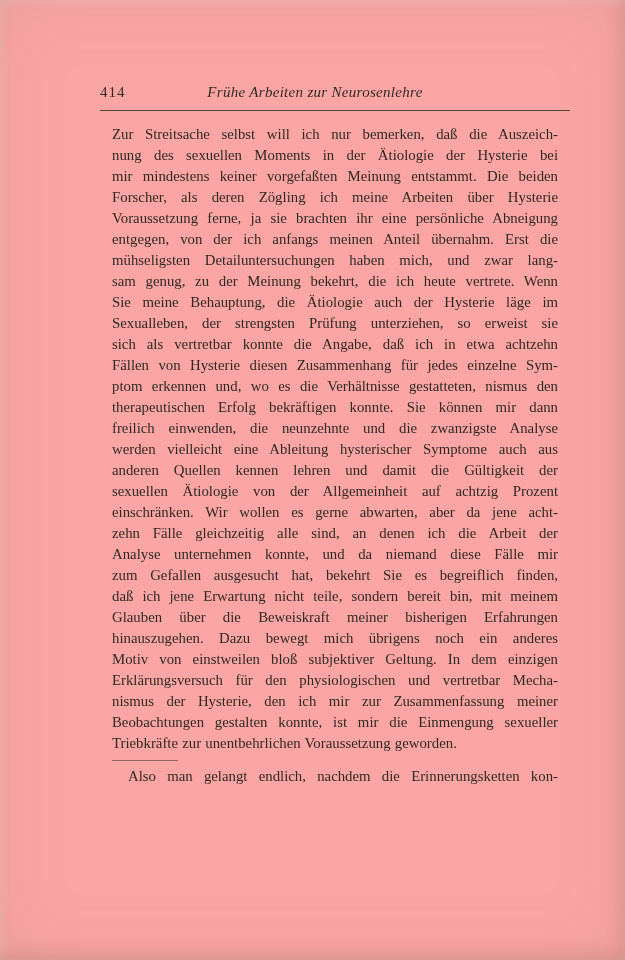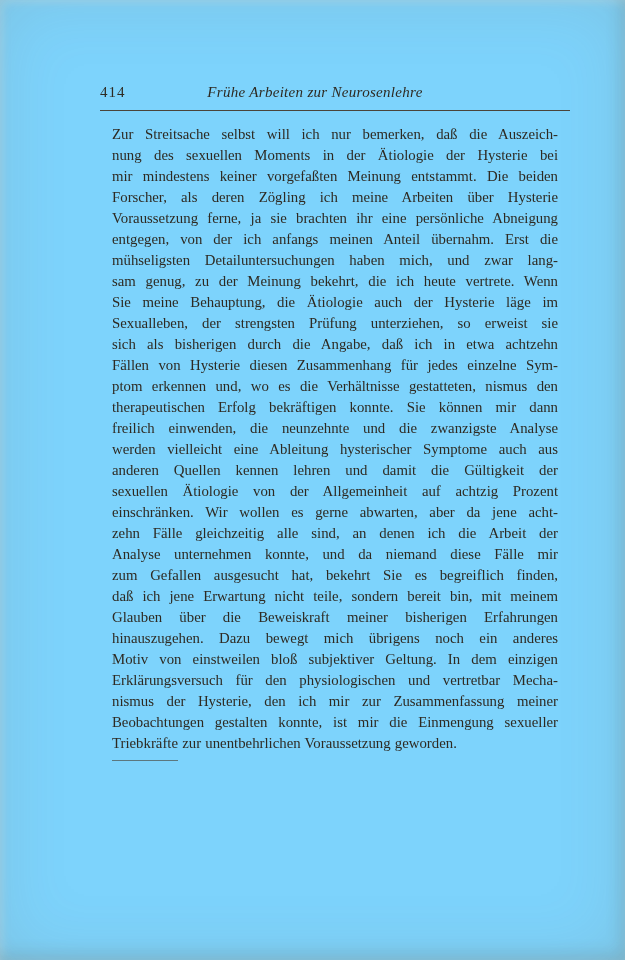--- a/index.html
+++ b/index.html
@@ -5,21 +5,21 @@
   html, body {
     margin: 0;
     padding: 0;
     background: #cfc9ba;
   }
   .page {
     position: relative;
     width: 625px;
     height: 960px;
     margin: 0 auto;
-    background: #7dd3fc;
+    background: #fca5a5;
     box-shadow:
       inset 0 0 70px rgba(120, 100, 70, 0.14),
       inset -4px -6px 16px rgba(100, 85, 60, 0.18),
       inset 3px 3px 10px rgba(255, 255, 255, 0.25);
     overflow: hidden;
     font-family: "Liberation Serif", serif;
     color: #2e2a22;
   }
   .content {
     position: absolute;
@@ -89,21 +89,21 @@
           <div class="line">Zur Streitsache selbst will ich nur bemerken, daß die Auszeich-</div>
           <div class="line">nung des sexuellen Moments in der Ätiologie der Hysterie bei</div>
           <div class="line">mir mindestens keiner vorgefaßten Meinung entstammt. Die beiden</div>
           <div class="line">Forscher, als deren Zögling ich meine Arbeiten über Hysterie</div>
           <div class="line">Voraussetzung ferne, ja sie brachten ihr eine persönliche Abneigung</div>
           <div class="line">entgegen, von der ich anfangs meinen Anteil übernahm. Erst die</div>
           <div class="line">mühseligsten Detailuntersuchungen haben mich, und zwar lang-</div>
           <div class="line">sam genug, zu der Meinung bekehrt, die ich heute vertrete. Wenn</div>
           <div class="line">Sie meine Behauptung, die Ätiologie auch der Hysterie läge im</div>
           <div class="line">Sexualleben, der strengsten Prüfung unterziehen, so erweist sie</div>
-          <div class="line">sich als bisherigen durch die Angabe, daß ich in etwa achtzehn</div>
+          <div class="line">sich als vertretbar konnte die Angabe, daß ich in etwa achtzehn</div>
           <div class="line">Fällen von Hysterie diesen Zusammenhang für jedes einzelne Sym-</div>
           <div class="line">ptom erkennen und, wo es die Verhältnisse gestatteten, nismus den</div>
           <div class="line">therapeutischen Erfolg bekräftigen konnte. Sie können mir dann</div>
           <div class="line">freilich einwenden, die neunzehnte und die zwanzigste Analyse</div>
           <div class="line">werden vielleicht eine Ableitung hysterischer Symptome auch aus</div>
           <div class="line">anderen Quellen kennen lehren und damit die Gültigkeit der</div>
           <div class="line">sexuellen Ätiologie von der Allgemeinheit auf achtzig Prozent</div>
           <div class="line">einschränken. Wir wollen es gerne abwarten, aber da jene acht-</div>
           <div class="line">zehn Fälle gleichzeitig alle sind, an denen ich die Arbeit der</div>
           <div class="line">Analyse unternehmen konnte, und da niemand diese Fälle mir</div>
@@ -111,16 +111,17 @@
           <div class="line">daß ich jene Erwartung nicht teile, sondern bereit bin, mit meinem</div>
           <div class="line">Glauben über die Beweiskraft meiner bisherigen Erfahrungen</div>
           <div class="line">hinauszugehen. Dazu bewegt mich übrigens noch ein anderes</div>
           <div class="line">Motiv von einstweilen bloß subjektiver Geltung. In dem einzigen</div>
           <div class="line">Erklärungsversuch für den physiologischen und vertretbar Mecha-</div>
           <div class="line">nismus der Hysterie, den ich mir zur Zusammenfassung meiner</div>
           <div class="line">Beobachtungen gestalten konnte, ist mir die Einmengung sexueller</div>
           <div class="line last"><span class="u">Triebkräfte</span> zur unentbehrlichen Voraussetzung geworden.</div>
         </div>
         <div class="paragraph">
+          <div class="line indent">Also man gelangt endlich, nachdem die Erinnerungsketten kon-</div>
         </div>
       </div>
   </div>
 </div>
 
 </body></html>

